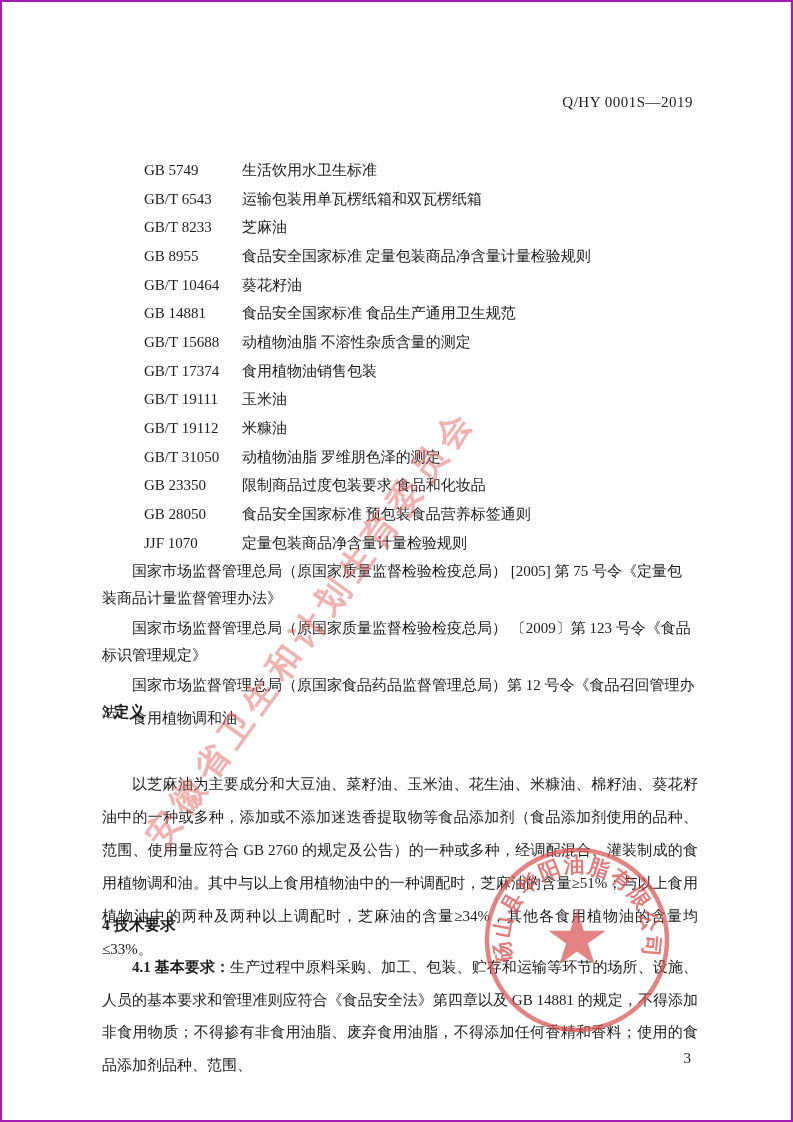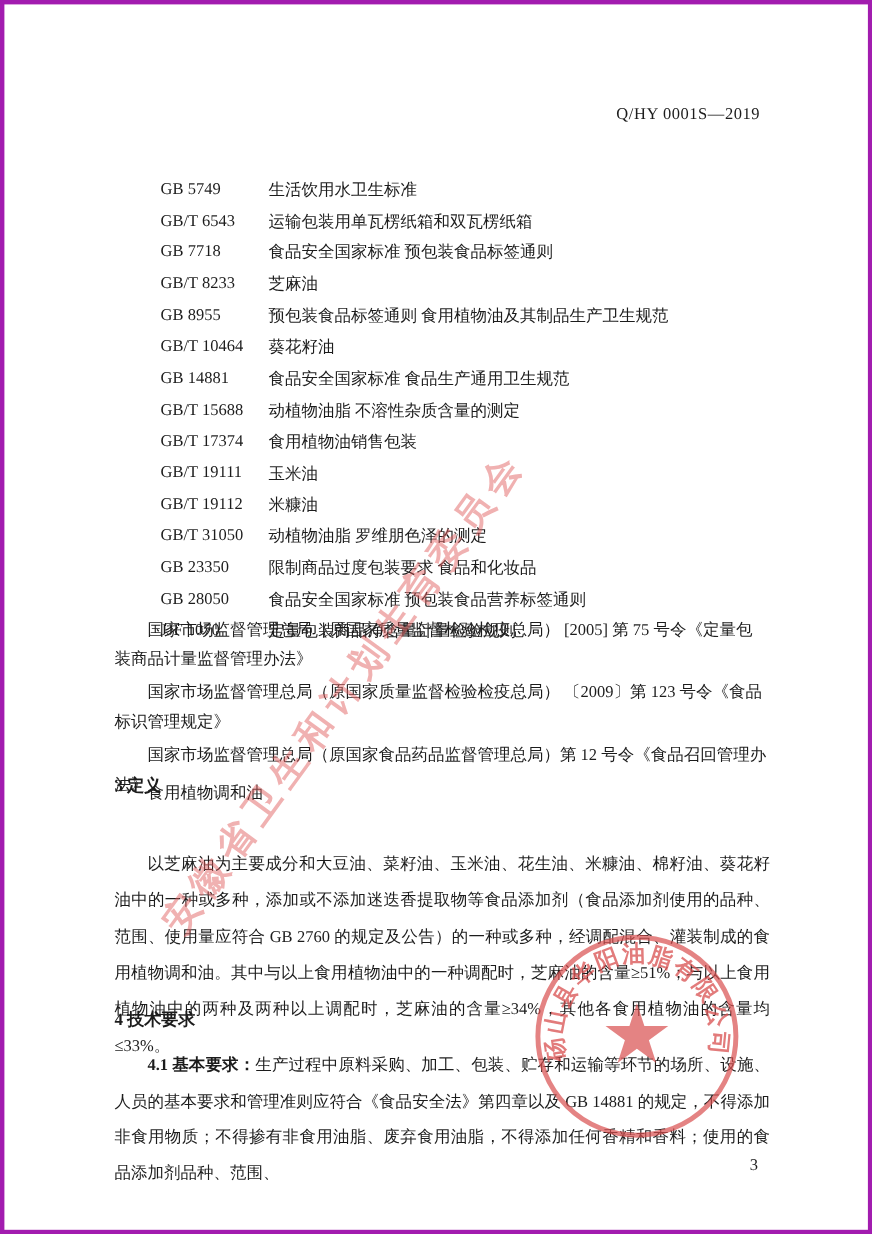--- a/index.html
+++ b/index.html
@@ -1,21 +1,21 @@
 <!DOCTYPE html>
 <html><head>
 <meta charset="utf-8">
 <style>
   html,body{margin:0;padding:0;background:#ffffff;}
   .page{
     position:relative;
     width:793px;height:1122px;
     background:#ffffff;
     box-sizing:border-box;
-    border:4px solid #a21caf;
+    border:2px solid #a21caf;
     font-family:"Liberation Serif","DejaVu Serif",serif;
     color:#1c1c1c;
     overflow:hidden;
   }
   .doc-number{
     position:absolute;top:92px;left:100px;right:98px;
     text-align:right;font-size:15px;letter-spacing:.5px;
   }
   .standards{position:absolute;top:122px;left:100px;width:600px;margin-top:32px;}
   .std-row{display:flex;height:28.7px;align-items:center;padding-left:42px;font-size:15px;}
@@ -65,33 +65,29 @@
     <div class="std-row">
       <span class="std-code">GB 5749</span>
       <span class="std-title">生活饮用水卫生标准</span>
     </div>
 
     <div class="std-row">
       <span class="std-code">GB/T 6543</span>
       <span class="std-title">运输包装用单瓦楞纸箱和双瓦楞纸箱</span>
     </div>
 
-    <div class="std-row">
-      <span class="std-code">GB 7718</span>
-      <span class="std-title">食品安全国家标准  预包装食品标签通则</span>
-    </div>
 
     <div class="std-row">
       <span class="std-code">GB/T 8233</span>
       <span class="std-title">芝麻油</span>
     </div>
 
     <div class="std-row">
       <span class="std-code">GB 8955</span>
-      <span class="std-title">预包装食品标签通则  食用植物油及其制品生产卫生规范</span>
+      <span class="std-title">食品安全国家标准  定量包装商品净含量计量检验规则</span>
     </div>
 
     <div class="std-row">
       <span class="std-code">GB/T 10464</span>
       <span class="std-title">葵花籽油</span>
     </div>
 
     <div class="std-row">
       <span class="std-code">GB 14881</span>
       <span class="std-title">食品安全国家标准  食品生产通用卫生规范</span>

